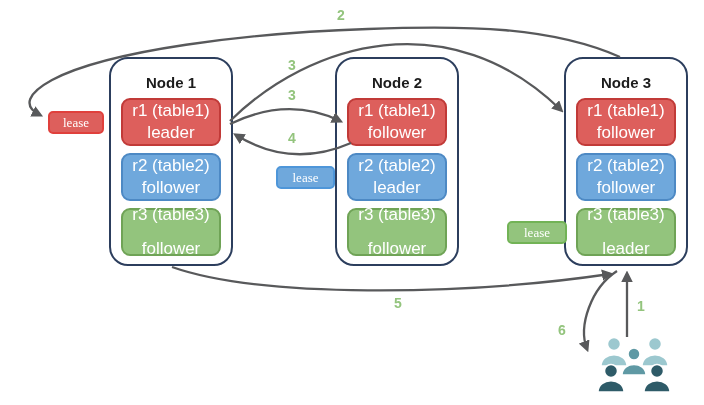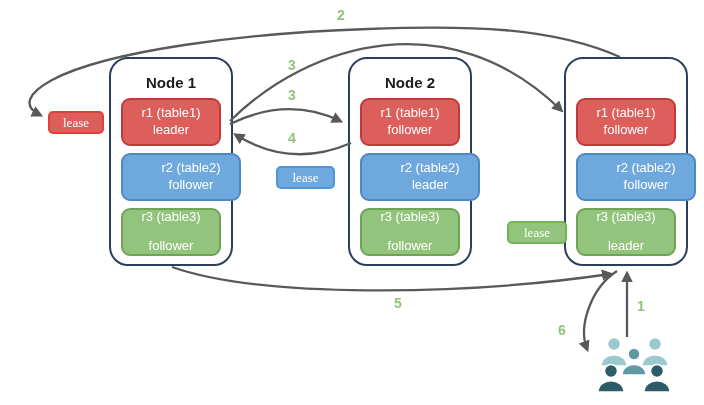--- a/index.html
+++ b/index.html
@@ -5,32 +5,32 @@
   html,body{margin:0;padding:0;background:#ffffff;}
   .canvas{
     position:relative;width:704px;height:405px;background:#ffffff;overflow:hidden;
     font-family:"Liberation Sans",sans-serif;
   }
   .node{
     position:absolute;top:57px;width:120px;height:205px;background:#ffffff;
     border:2px solid #2c3e5d;border-radius:19px;z-index:1;
   }
   #node1{left:109px;}
-  #node2{left:335px;margin-left:13px;}
+  #node2{left:335px;}
   #node3{left:564px;}
   .node-title{
     margin-top:15px;text-align:center;font-size:15px;font-weight:bold;color:#1c1c1c;
   }
   .range{
     position:absolute;left:10px;width:96px;height:44px;border-radius:9px;
-    border:2px solid;color:#ffffff;font-size:13px;line-height:1.3;text-align:center;
+    border:2px solid;color:#ffffff;font-size:17px;line-height:1.3;text-align:center;
     display:flex;flex-direction:column;align-items:center;justify-content:center;
   }
   .range.r0{top:39px;}
-  .range.r1{top:94px;padding-left:20px;}
+  .range.r1{top:94px;}
   .range.r2{top:149px;gap:12px;}
   .range.red{background:#dd5f5c;border-color:#c13a38;}
   .range.blue{background:#6fa8dc;border-color:#4d89c4;}
   .range.green{background:#93c47d;border-color:#6fa356;}
   .lease{
     position:absolute;height:19px;border-radius:5px;border:2px solid;color:#ffffff;
     font-size:13px;display:flex;align-items:center;justify-content:center;z-index:3;font-family:Liberation Serif, serif;
   }
   .lease.red{left:48px;top:111px;width:52px;background:#dd5f5c;border-color:#e0403c;}
   .lease.blue{left:276px;top:166px;width:55px;background:#6fa8dc;border-color:#4e96d9;}
@@ -79,20 +79,21 @@
       <span>r2 (table2)</span>
       <span>leader</span>
     </div>
     <div class="range r2 green">
       <span>r3 (table3)</span>
       <span>follower</span>
     </div>
   </div>
 
   <div class="node" id="node3">
+    <div class="node-title">Node 3</div>
     <div class="range r0 red">
       <span>r1 (table1)</span>
       <span>follower</span>
     </div>
     <div class="range r1 blue">
       <span>r2 (table2)</span>
       <span>follower</span>
     </div>
     <div class="range r2 green">
       <span>r3 (table3)</span>

